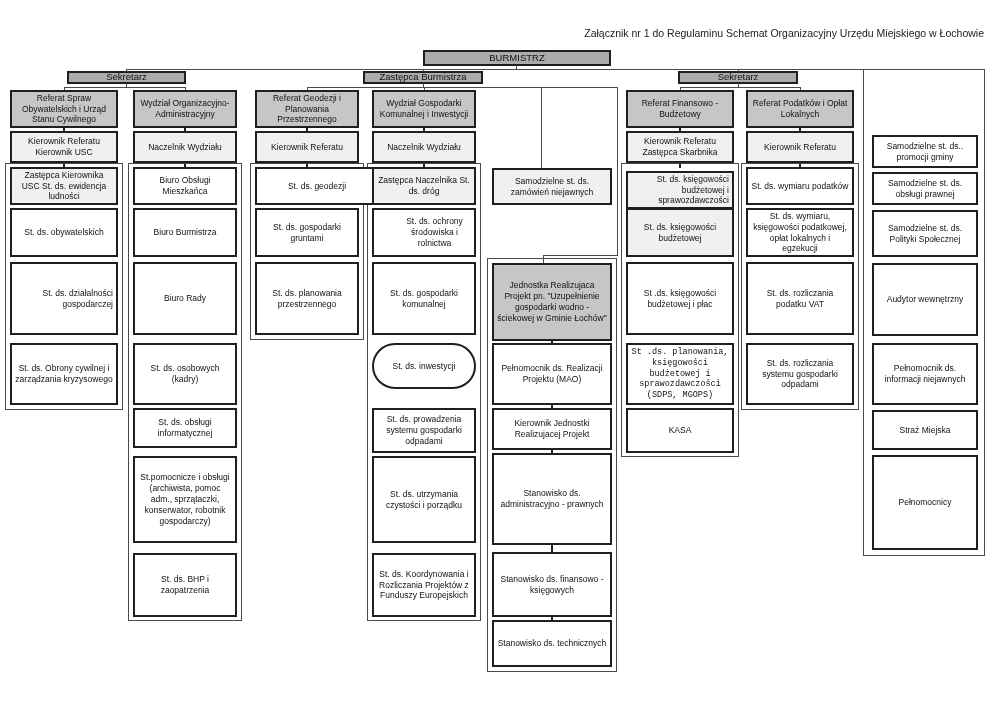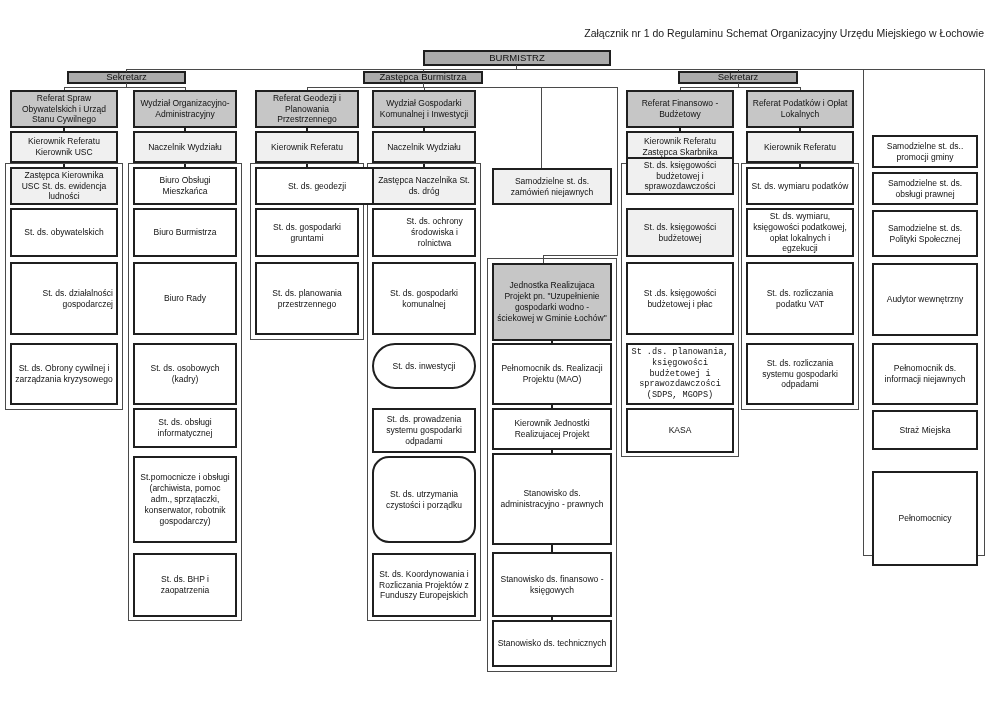--- a/index.html
+++ b/index.html
@@ -105,45 +105,45 @@
 <div class="b" style="left:255px;top:208px;width:104px;height:49px;">St. ds. gospodarki gruntami</div>
 <div class="b" style="left:255px;top:262px;width:104px;height:73px;">St. ds. planowania przestrzennego</div>
 
 <div class="b hdr" style="left:372px;top:90px;width:104px;height:38px;">Wydział Gospodarki Komunalnej i Inwestycji</div>
 <div class="b lt" style="left:372px;top:131px;width:104px;height:32px;">Naczelnik Wydziału</div>
 <div class="b lt" style="left:372px;top:167px;width:104px;height:38px;">Zastępca Naczelnika St. ds. dróg</div>
 <div class="b" style="left:372px;top:208px;width:104px;height:49px;padding-left:24px;">St. ds. ochrony środowiska i rolnictwa</div>
 <div class="b" style="left:372px;top:262px;width:104px;height:73px;">St. ds. gospodarki komunalnej</div>
 <div class="b" style="left:372px;top:343px;width:104px;height:46px;border-radius:29px;">St. ds. inwestycji</div>
 <div class="b" style="left:372px;top:408px;width:104px;height:45px;">St. ds. prowadzenia systemu gospodarki odpadami</div>
-<div class="b" style="left:372px;top:456px;width:104px;height:87px;border-radius:17px;">St. ds. utrzymania czystości i porządku</div>
+<div class="b" style="left:372px;top:456px;width:104px;height:87px;">St. ds. utrzymania czystości i porządku</div>
 <div class="b" style="left:372px;top:553px;width:104px;height:64px;">St. ds. Koordynowania i Rozliczania Projektów z Funduszy Europejskich</div>
 
 <div class="b lt" style="left:492px;top:168px;width:120px;height:37px;">Samodzielne st. ds. zamówień niejawnych</div>
 <div class="b hdr" style="left:492px;top:263px;width:120px;height:78px;">Jednostka Realizujaca Projekt pn.  "Uzupełnienie gospodarki wodno - ściekowej w Gminie Łochów"</div>
 <div class="b" style="left:492px;top:343px;width:120px;height:62px;">Pełnomocnik ds. Realizacji Projektu  (MAO)</div>
 <div class="b" style="left:492px;top:408px;width:120px;height:42px;">Kierownik Jednostki Realizujacej Projekt</div>
 <div class="b" style="left:492px;top:453px;width:120px;height:92px;">Stanowisko ds. administracyjno - prawnych</div>
 <div class="b" style="left:492px;top:552px;width:120px;height:65px;">Stanowisko ds. finansowo - księgowych</div>
 <div class="b" style="left:492px;top:620px;width:120px;height:47px;">Stanowisko ds. technicznych</div>
 
 <div class="b hdr" style="left:626px;top:90px;width:108px;height:38px;">Referat Finansowo - Budżetowy</div>
 <div class="b lt" style="left:626px;top:131px;width:108px;height:32px;">Kierownik Referatu Zastępca Skarbnika</div>
-<div class="b lt" style="left:626px;top:157px;width:108px;height:38px;">St. ds. księgowości budżetowej i sprawozdawczości</div>
+<div class="b lt" style="left:626px;top:171px;width:108px;height:38px;text-align:right;">St. ds. księgowości budżetowej i sprawozdawczości</div>
 <div class="b lt" style="left:626px;top:208px;width:108px;height:49px;">St. ds. księgowości budżetowej</div>
 <div class="b" style="left:626px;top:262px;width:108px;height:73px;">St .ds. księgowości budżetowej i płac</div>
 <div class="b" style="left:626px;top:343px;width:108px;height:62px;font-family:Liberation Mono, monospace;">St .ds. planowania, księgowości budżetowej i sprawozdawczości (SDPS, MGOPS)</div>
 <div class="b" style="left:626px;top:408px;width:108px;height:45px;">KASA</div>
 
 <div class="b hdr" style="left:746px;top:90px;width:108px;height:38px;">Referat Podatków i Opłat Lokalnych</div>
 <div class="b lt" style="left:746px;top:131px;width:108px;height:32px;">Kierownik Referatu</div>
 <div class="b" style="left:746px;top:167px;width:108px;height:38px;">St. ds. wymiaru podatków</div>
 <div class="b" style="left:746px;top:208px;width:108px;height:49px;">St. ds. wymiaru, księgowości podatkowej, opłat lokalnych i egzekucji</div>
 <div class="b" style="left:746px;top:262px;width:108px;height:73px;">St. ds. rozliczania podatku VAT</div>
 <div class="b" style="left:746px;top:343px;width:108px;height:62px;">St. ds. rozliczania systemu gospodarki odpadami</div>
 
 <div class="b" style="left:872px;top:135px;width:106px;height:33px;">Samodzielne st. ds.. promocji gminy</div>
 <div class="b" style="left:872px;top:172px;width:106px;height:33px;">Samodzielne st. ds. obsługi prawnej</div>
 <div class="b" style="left:872px;top:210px;width:106px;height:47px;">Samodzielne st. ds. Polityki Społecznej</div>
 <div class="b" style="left:872px;top:263px;width:106px;height:73px;">Audytor wewnętrzny</div>
 <div class="b" style="left:872px;top:343px;width:106px;height:62px;">Pełnomocnik ds. informacji niejawnych</div>
 <div class="b" style="left:872px;top:410px;width:106px;height:40px;">Straż Miejska</div>
-<div class="b" style="left:872px;top:455px;width:106px;height:95px;margin-top:16px;">Pełnomocnicy</div>
+<div class="b" style="left:872px;top:455px;width:106px;height:95px;">Pełnomocnicy</div>
 
 </body></html>

